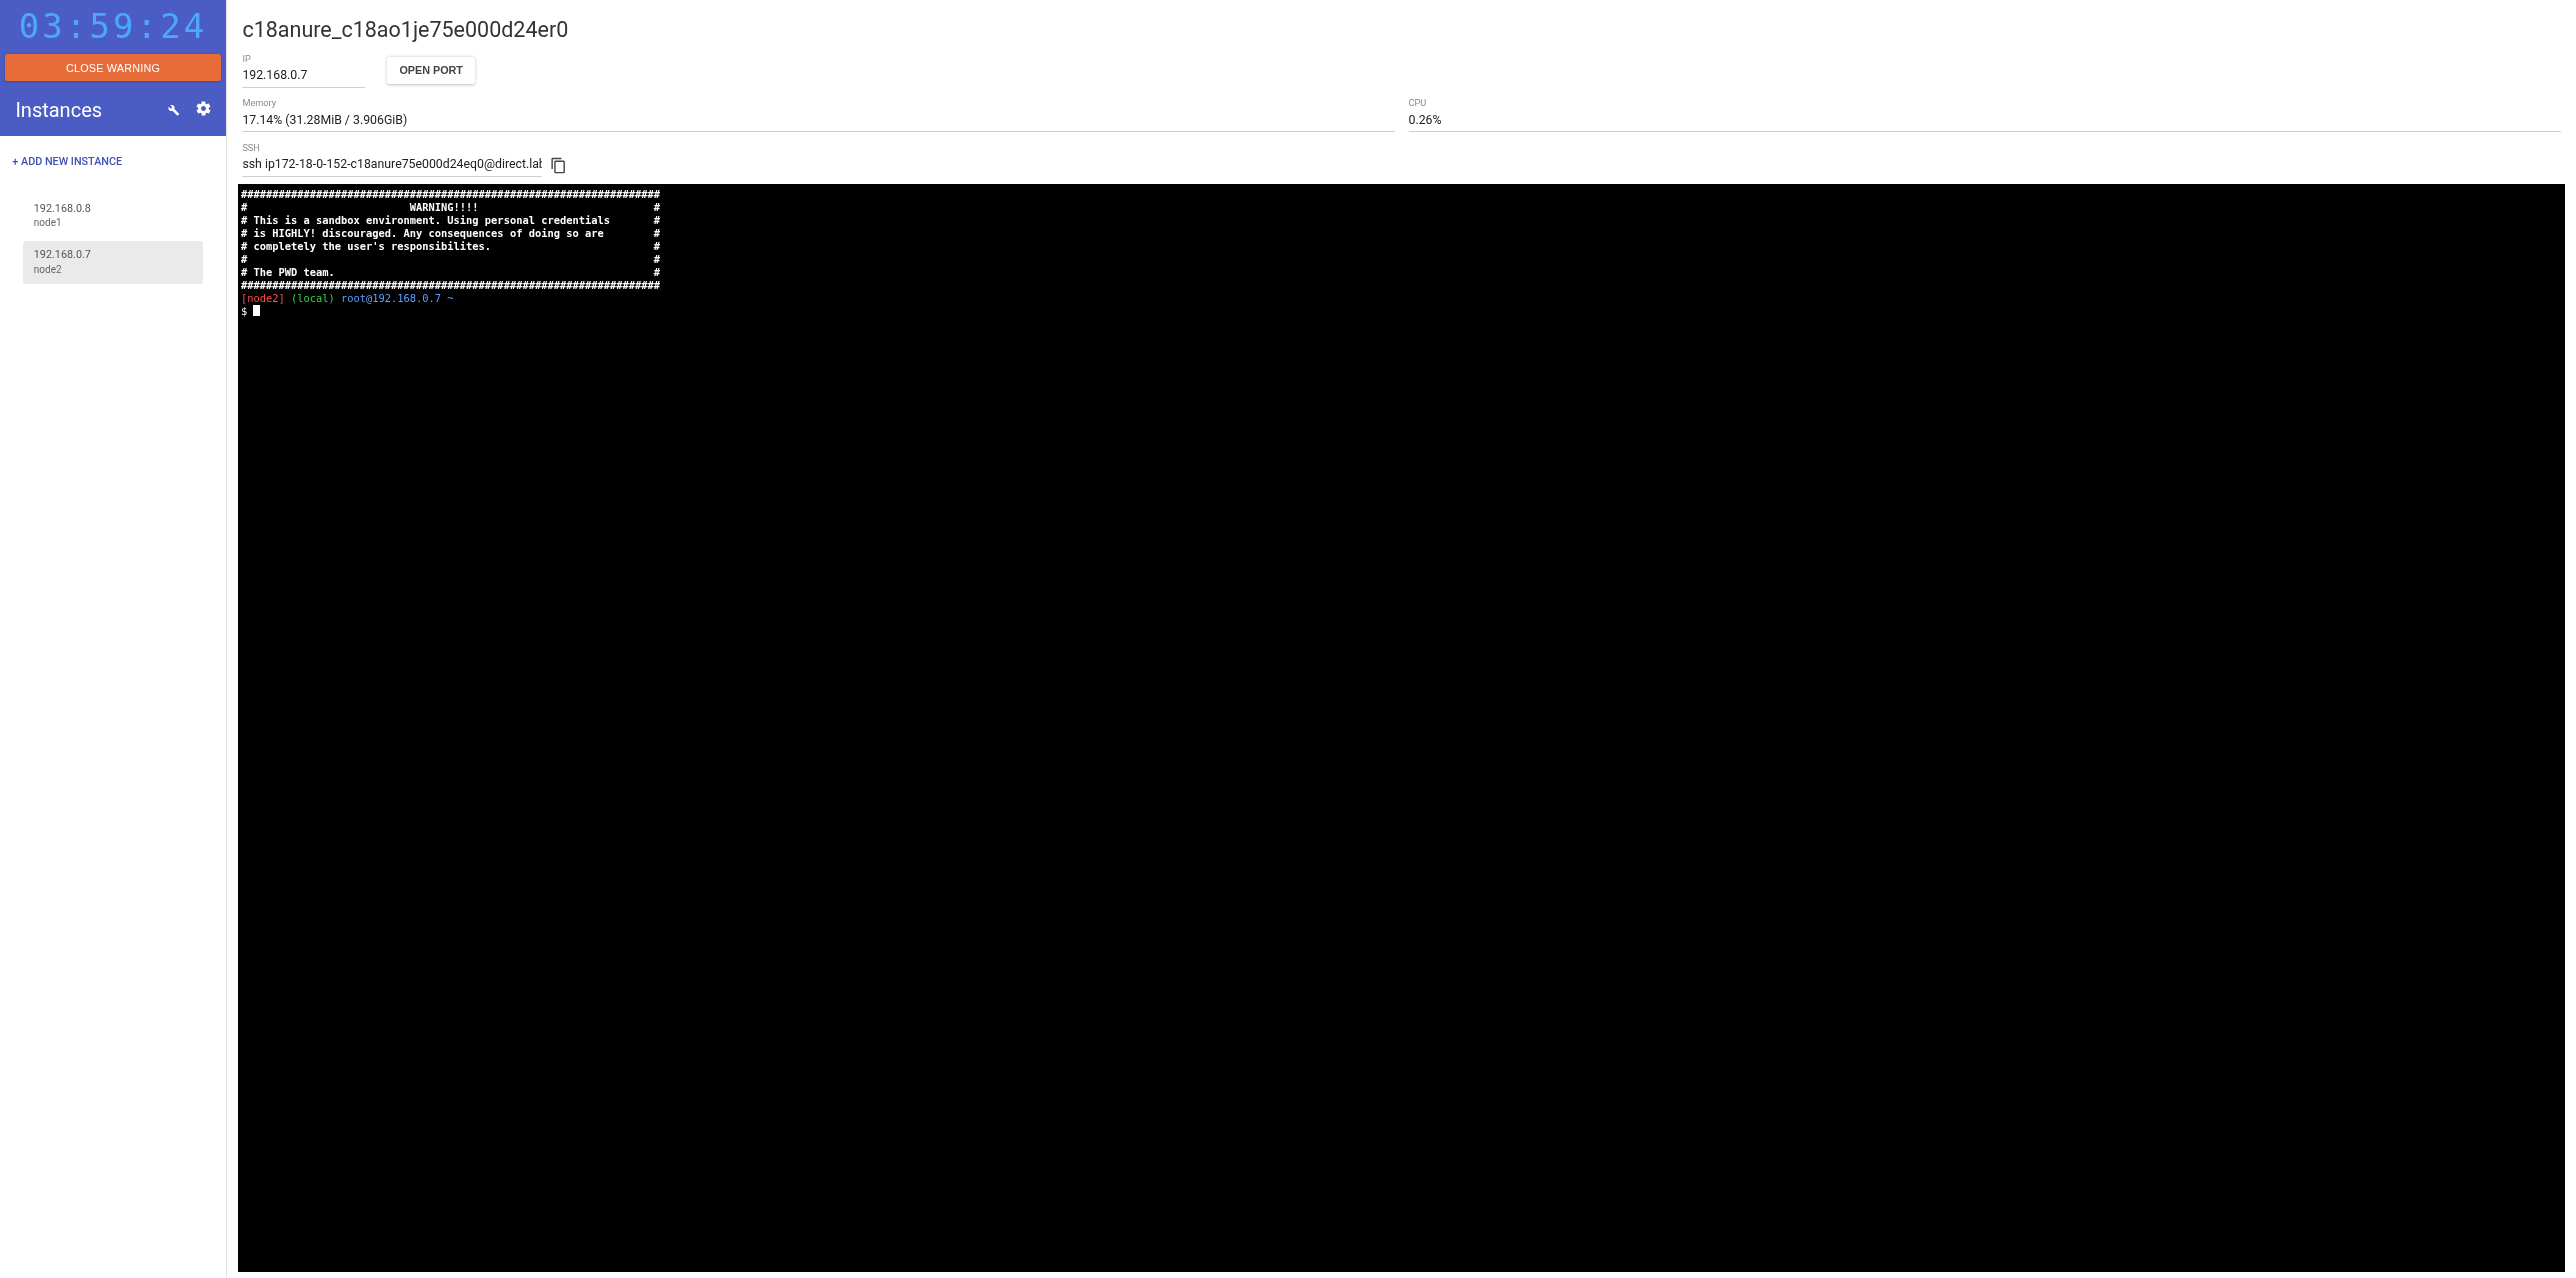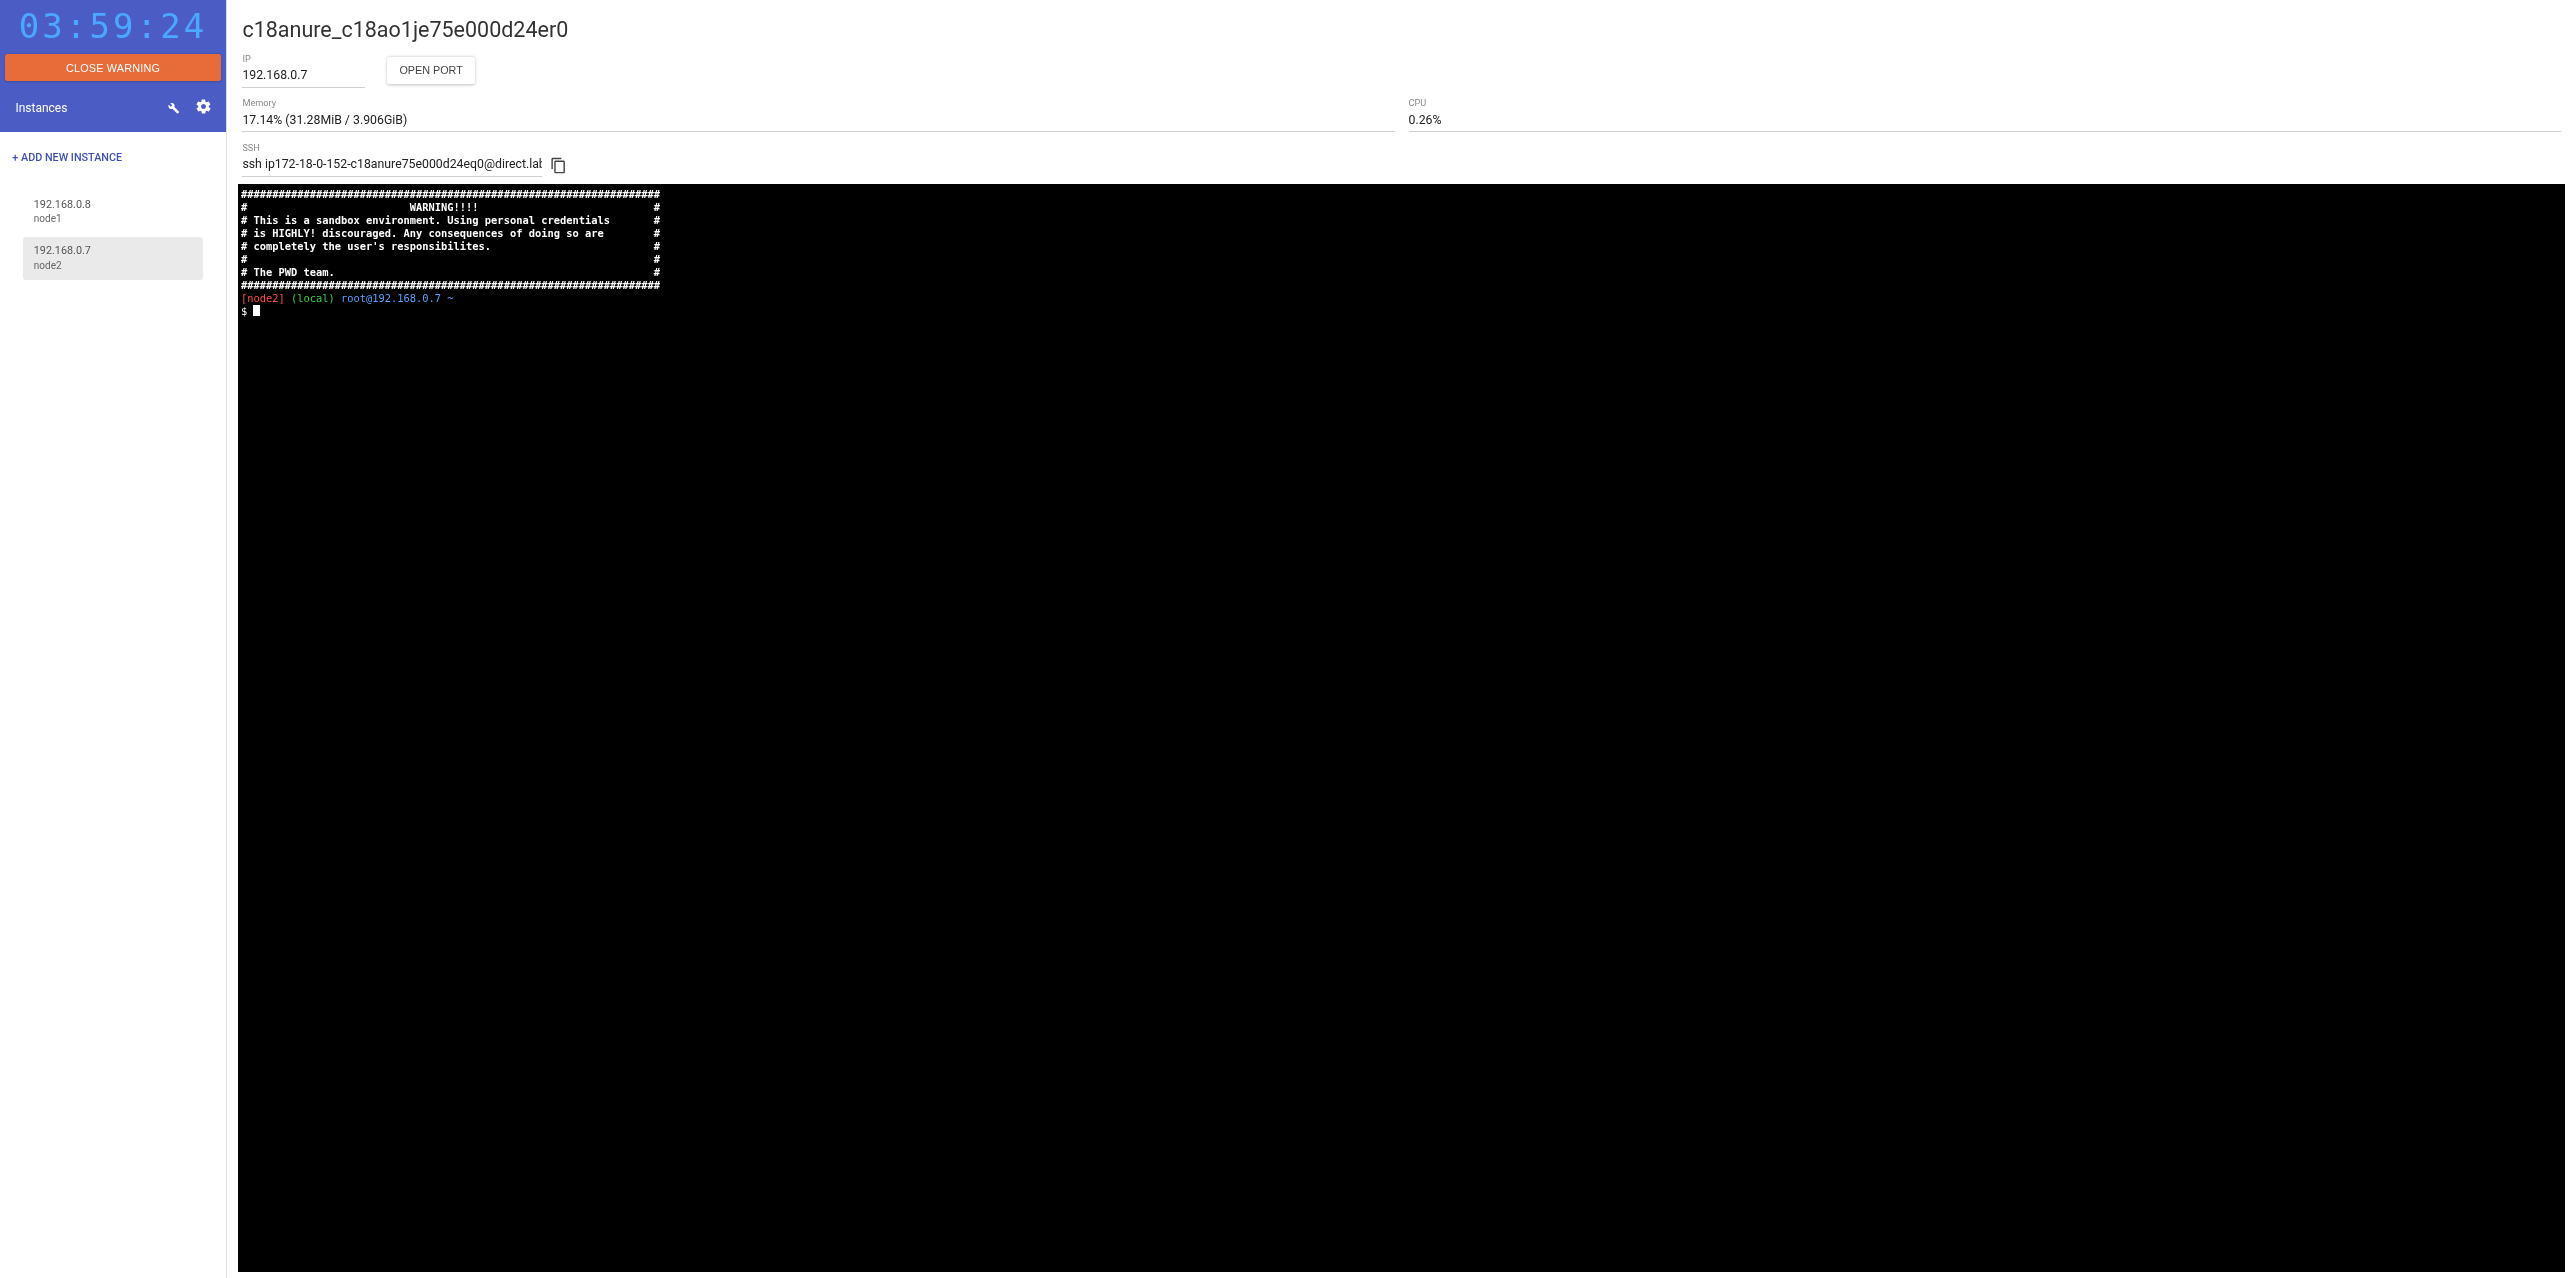--- a/index.html
+++ b/index.html
@@ -52,21 +52,21 @@
     box-shadow: 0 0.8px 2.3px rgba(0,0,0,0.2);
   }
   .instances-header {
     display: flex;
     align-items: center;
     justify-content: space-between;
     padding: 10.8px 14px 14px 15.4px;
     color: #fff;
   }
   .instances-header .title {
-    font-size: 12px;
+    font-size: 20px;
     font-weight: 400;
   }
   .instances-header .icons {
     display: flex;
     gap: 15.4px;
   }
   .instances-header .icon svg { fill: #fff; width: 17px; height: 17px; }
 
   .sidebar-body {
     background: #fff;
@@ -145,21 +145,21 @@
     outline: none;
     font-family: inherit;
   }
   .open-port-btn {
     background: #fff;
     border: none;
     border-radius: 2.3px;
     box-shadow: 0 0.8px 3.1px rgba(0,0,0,0.25);
     padding: 7.7px 12.3px;
     font-size: 10.8px;
-    font-weight: 400;
+    font-weight: 700;
     color: #444;
     cursor: pointer;
     margin-left: 7.7px;
     margin-bottom: 4.6px;
     align-self: center;
   }
   .ssh-row { display: flex; align-items: flex-end; gap: 7.7px; }
   .copy-btn {
     background: none; border: none; cursor: pointer; padding: 0 0 4.6px 0;
   }

